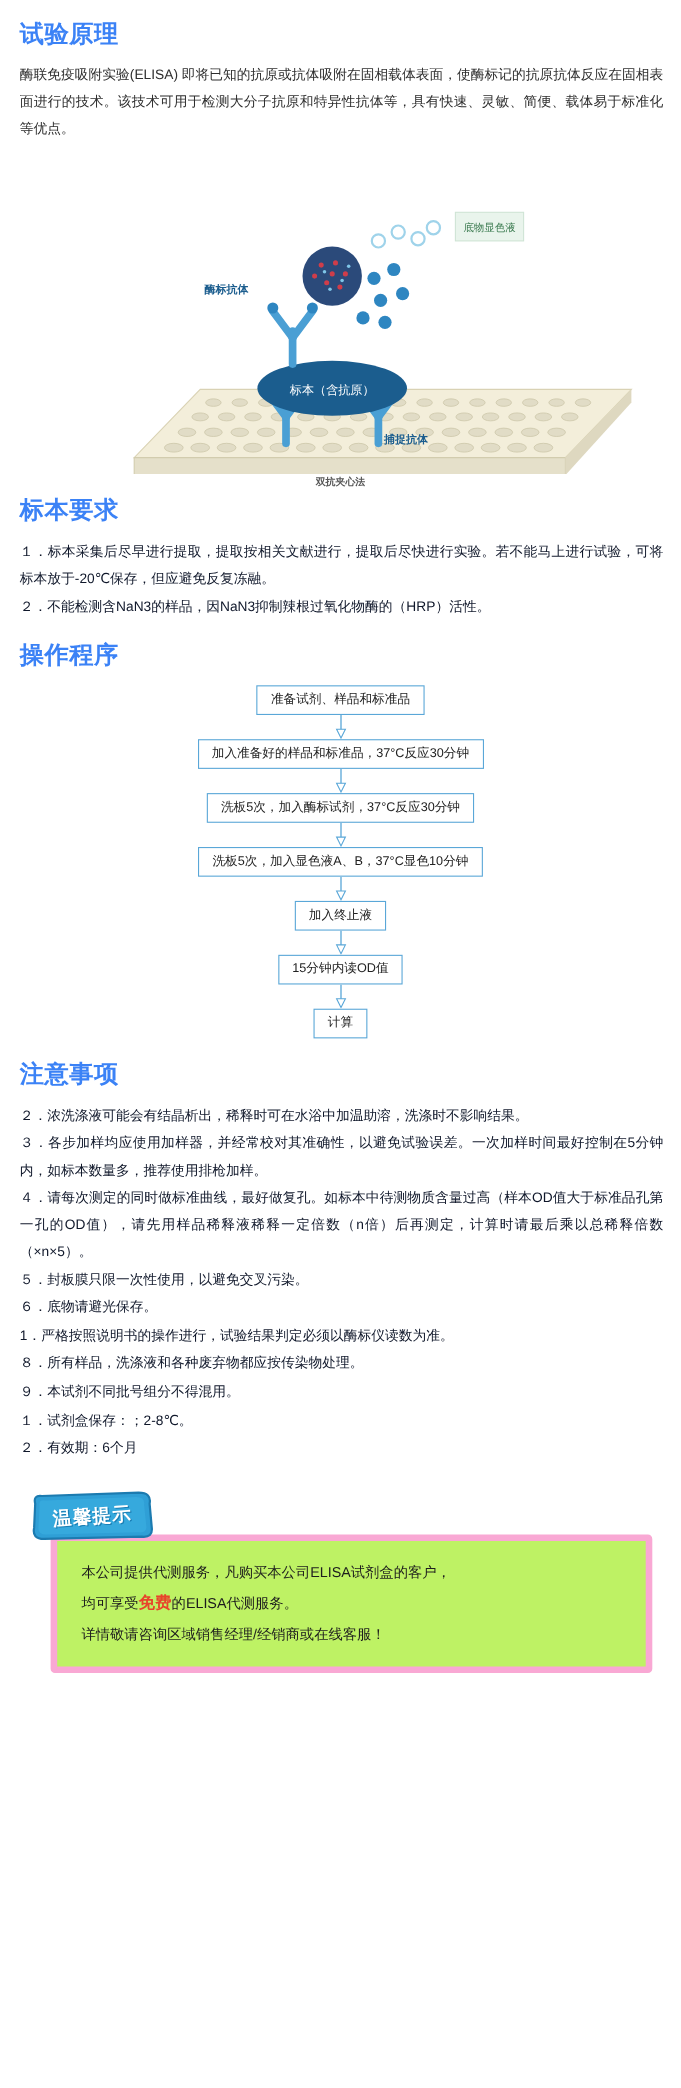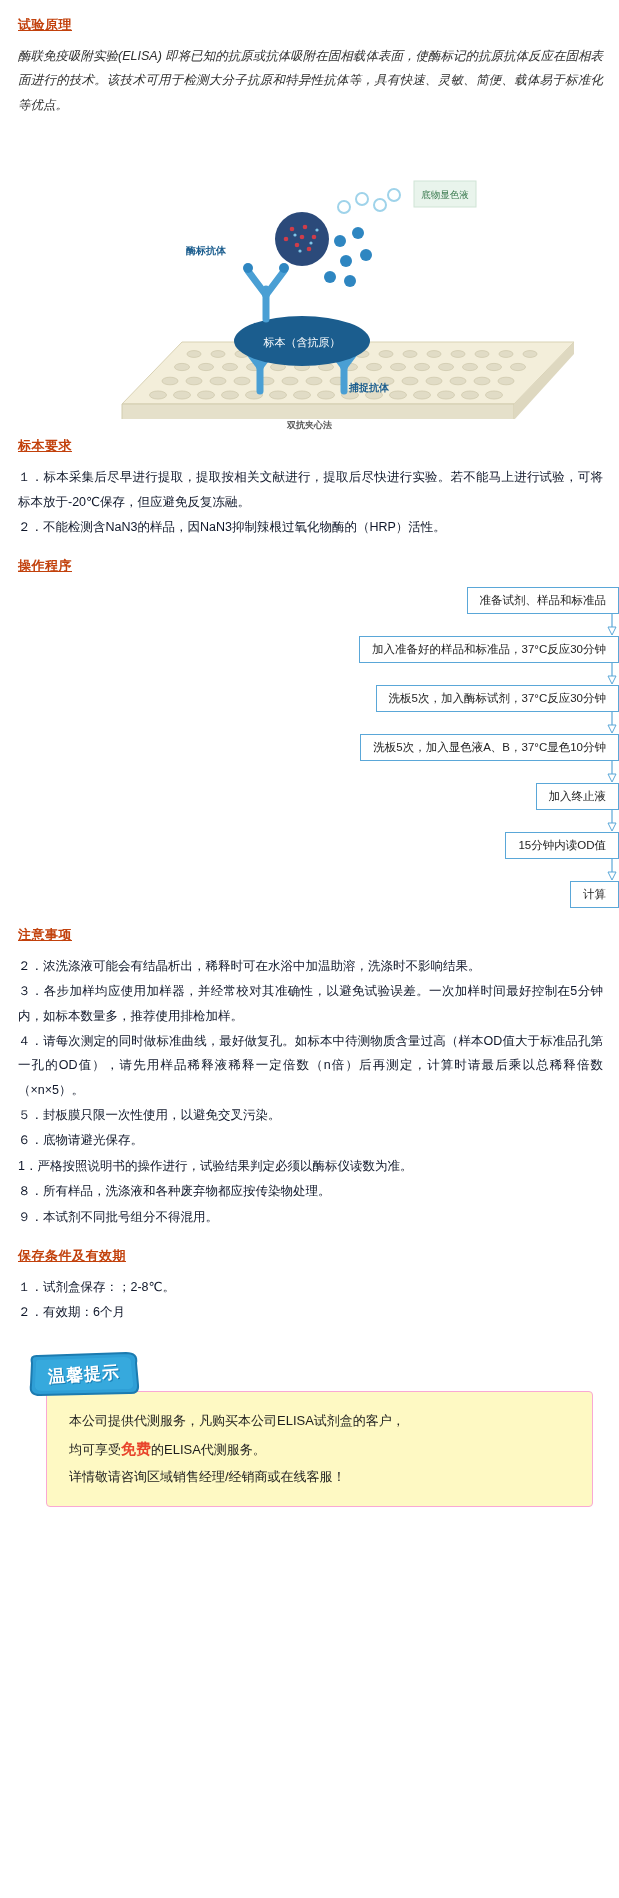--- a/index.html
+++ b/index.html
@@ -10,36 +10,34 @@
   body {
     width: 619px;
     min-height: 1898px;
     font-family: "Liberation Sans", "DejaVu Sans", sans-serif;
     color: #2b2b2b;
     position: relative;
   }
   .page { width: 619px; padding: 0 0 20px 0; }
 
   .section-title {
-    color: #c2410c;
+    color: #3b82f6;
     font-weight: bold;
-    font-size: 13px;
+    font-size: 22px;
     margin: 18px 0 10px 18px;
     letter-spacing: 0.5px;
-    text-decoration: underline;
   }
   .section-title.first { margin-top: 16px; }
 
   .body-text {
     font-size: 12.5px;
     line-height: 1.95;
     color: #2e2e2e;
     margin: 0 16px 4px 18px;
     text-align: justify;
-    font-style: italic;
   }
   .body-text p { margin: 0 0 1px 0; }
 
   
   .figure-wrap {
     margin: 12px 14px 6px 14px;
     position: relative;
     height: 290px;
   }
   .figure-caption {
@@ -48,21 +46,21 @@
     color: #555;
     margin-top: -4px;
     font-weight: bold;
   }
 
   
   .flow {
     margin: 12px 0 6px 0;
     display: flex;
     flex-direction: column;
-    align-items: flex-end;
+    align-items: center;
   }
   .flow-box {
     border: 1px solid #5aa7d8;
     background: #ffffff;
     color: #222;
     font-size: 11.5px;
     padding: 5px 12px;
     text-align: center;
     white-space: nowrap;
     line-height: 1.3;
@@ -99,23 +97,23 @@
     justify-content: center;
     font-size: 17px;
     font-weight: bold;
     color: #ffffff;
     letter-spacing: 1px;
     text-shadow: 1px 1px 0 #1a7fb5;
     transform: rotate(-4deg);
   }
   .tips-box {
     margin: -6px 26px 0 46px;
-    border: 1px solid #f9a8d4;
+    border: 6px solid #f9a8d4;
     border-radius: 4px;
-    background: #fef9c3;
+    background: #bef264;
     padding: 16px 18px 16px 22px;
     font-size: 13px;
     line-height: 2.0;
     color: #1d1d1d;
   }
   .tips-box .free {
     color: #e8442b;
     font-weight: bold;
     font-size: 15px;
   }
@@ -317,21 +315,20 @@
     <div class="list-item">２．浓洗涤液可能会有结晶析出，稀释时可在水浴中加温助溶，洗涤时不影响结果。</div>
     <div class="list-item">３．各步加样均应使用加样器，并经常校对其准确性，以避免试验误差。一次加样时间最好控制在5分钟内，如标本数量多，推荐使用排枪加样。</div>
     <div class="list-item">４．请每次测定的同时做标准曲线，最好做复孔。如标本中待测物质含量过高（样本OD值大于标准品孔第一孔的OD值），请先用样品稀释液稀释一定倍数（n倍）后再测定，计算时请最后乘以总稀释倍数（×n×5）。</div>
     <div class="list-item">５．封板膜只限一次性使用，以避免交叉污染。</div>
     <div class="list-item">６．底物请避光保存。</div>
     <div class="list-item">1．严格按照说明书的操作进行，试验结果判定必须以酶标仪读数为准。</div>
     <div class="list-item">８．所有样品，洗涤液和各种废弃物都应按传染物处理。</div>
     <div class="list-item">９．本试剂不同批号组分不得混用。</div>
   </div>
 
-  <div class="section-title">保存条件及有效期</div>
   <div class="list">
     <div class="list-item">１．试剂盒保存：；2-8℃。</div>
     <div class="list-item">２．有效期：6个月</div>
   </div>
 
   <div class="tips-wrap">
     <div class="tips-badge">
       <svg width="116" height="46" viewBox="0 0 116 46">
         <path d="M6,12 Q4,4 12,5 L100,2 Q112,2 110,12 L112,34 Q113,43 103,42 L14,44 Q3,44 5,34 Z" fill="#2f9fd6" stroke="#1c7bb0" stroke-width="2"></path>
         <path d="M10,14 Q9,8 15,9 L98,6 Q106,6 105,13 L107,32 Q108,39 100,38 L16,40 Q8,40 9,33 Z" fill="#3db0e3" opacity="0.55"></path>

